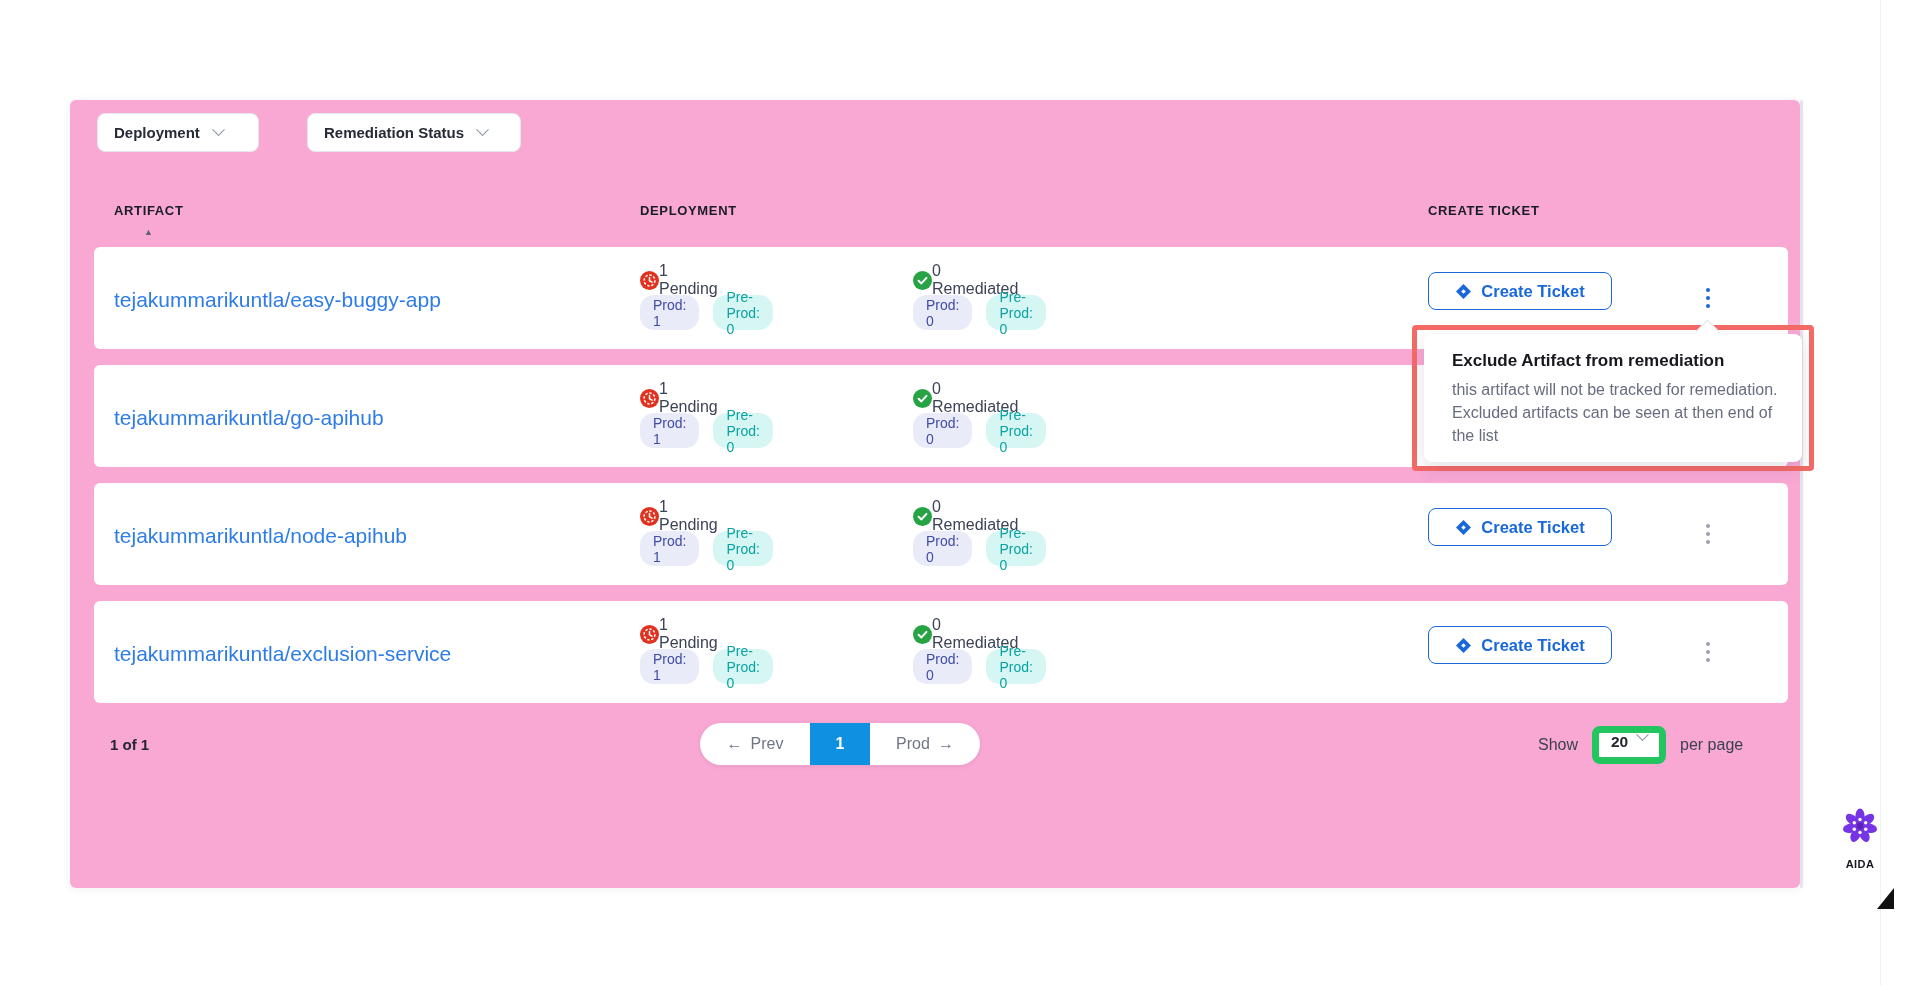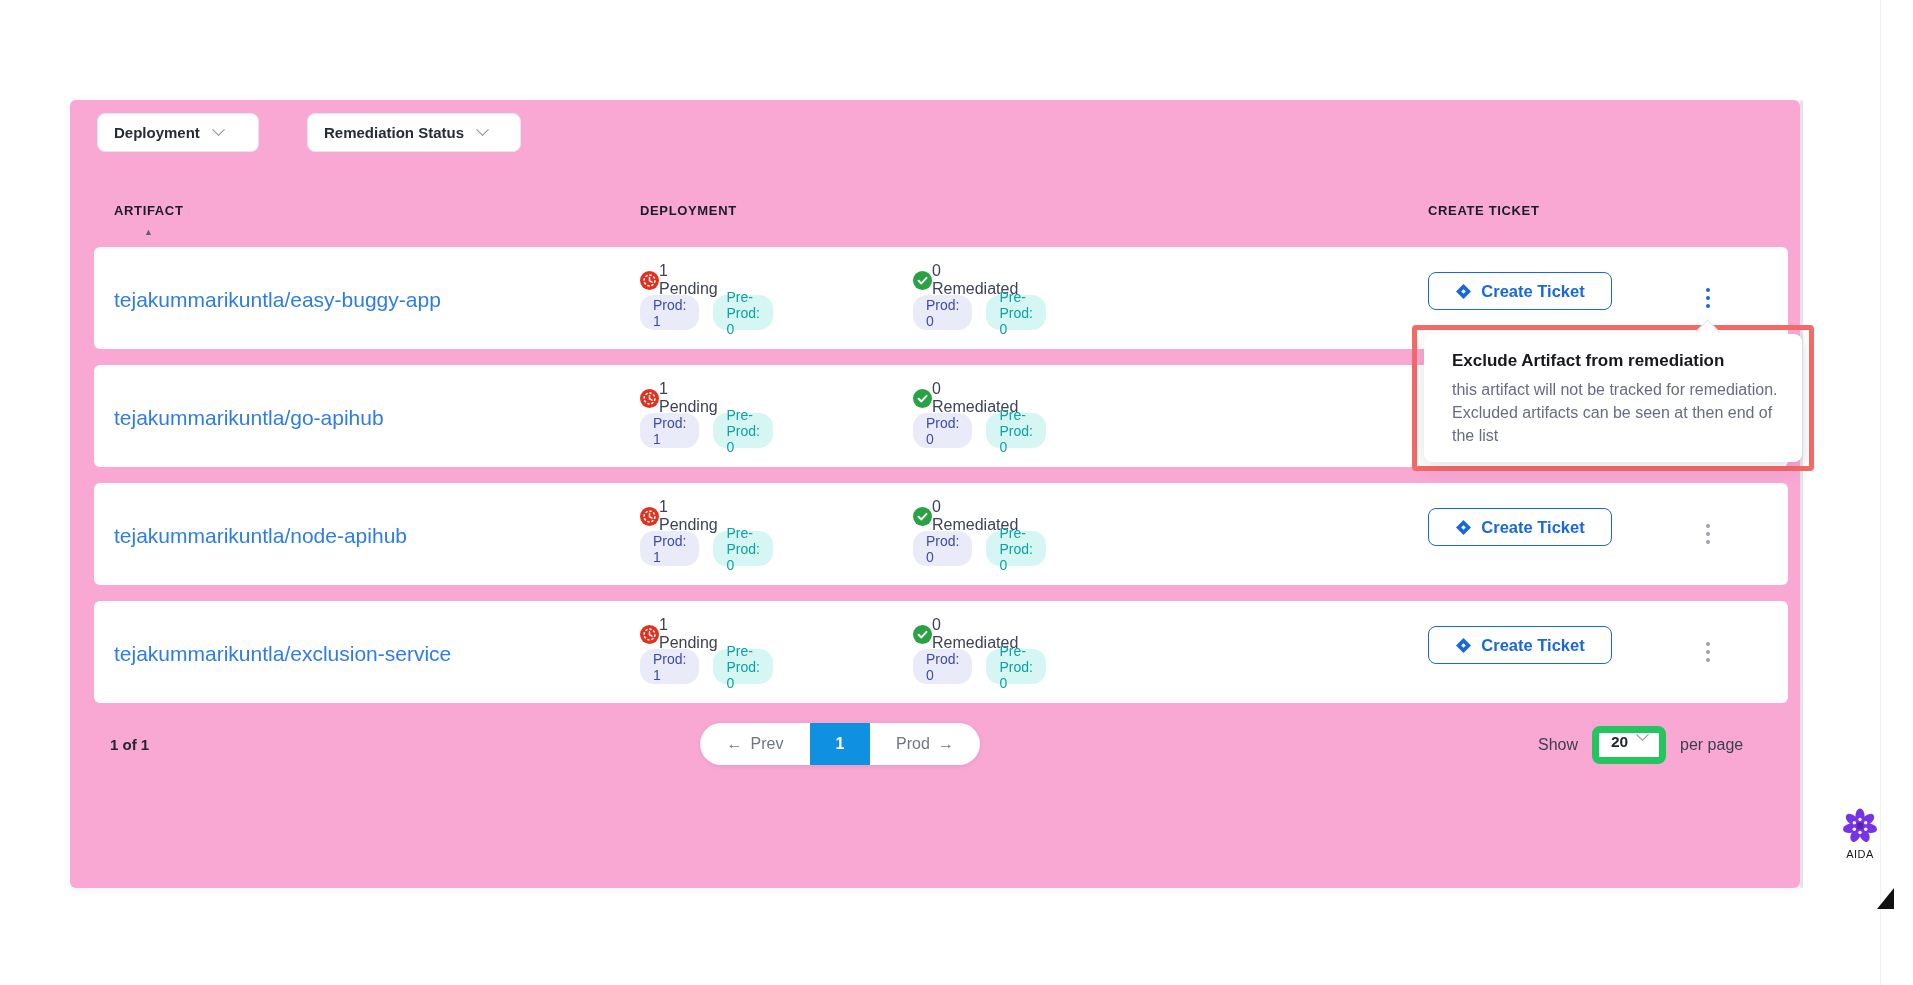--- a/index.html
+++ b/index.html
@@ -82,21 +82,21 @@
   .tooltip-title { font-size:17px; font-weight:700; color:#16181d; margin-bottom:8px; }
   .tooltip-body  { font-size:16px; color:#676c80; line-height:1.43; width:332px; }
 
   
   .panel-scroll-track { position:absolute; left:1800px; top:100px; width:3px; height:788px;
                         background:#e1e4ea; border-radius:2px; }
   .window-scroll-line { position:absolute; left:1880px; top:0; width:1px; height:985px; background:#f0f1f4; }
 
   
   .aida-widget { position:absolute; left:1840px; top:808px; width:40px; text-align:center; cursor:pointer; }
-  .aida-label { font-size:11px; font-weight:400; color:#15181e; letter-spacing:.04em; margin-top:0; }
+  .aida-label { font-size:11px; font-weight:700; color:#15181e; letter-spacing:.04em; margin-top:10px; }
   .cursor-triangle { position:absolute; left:1877px; top:888px; width:17px; height:21px; background:#111111;
                      clip-path:polygon(100% 0, 100% 100%, 0 100%); }
 </style>
 </head>
 <body>
 
 <div class="page">
 
   <div class="panel">
 

